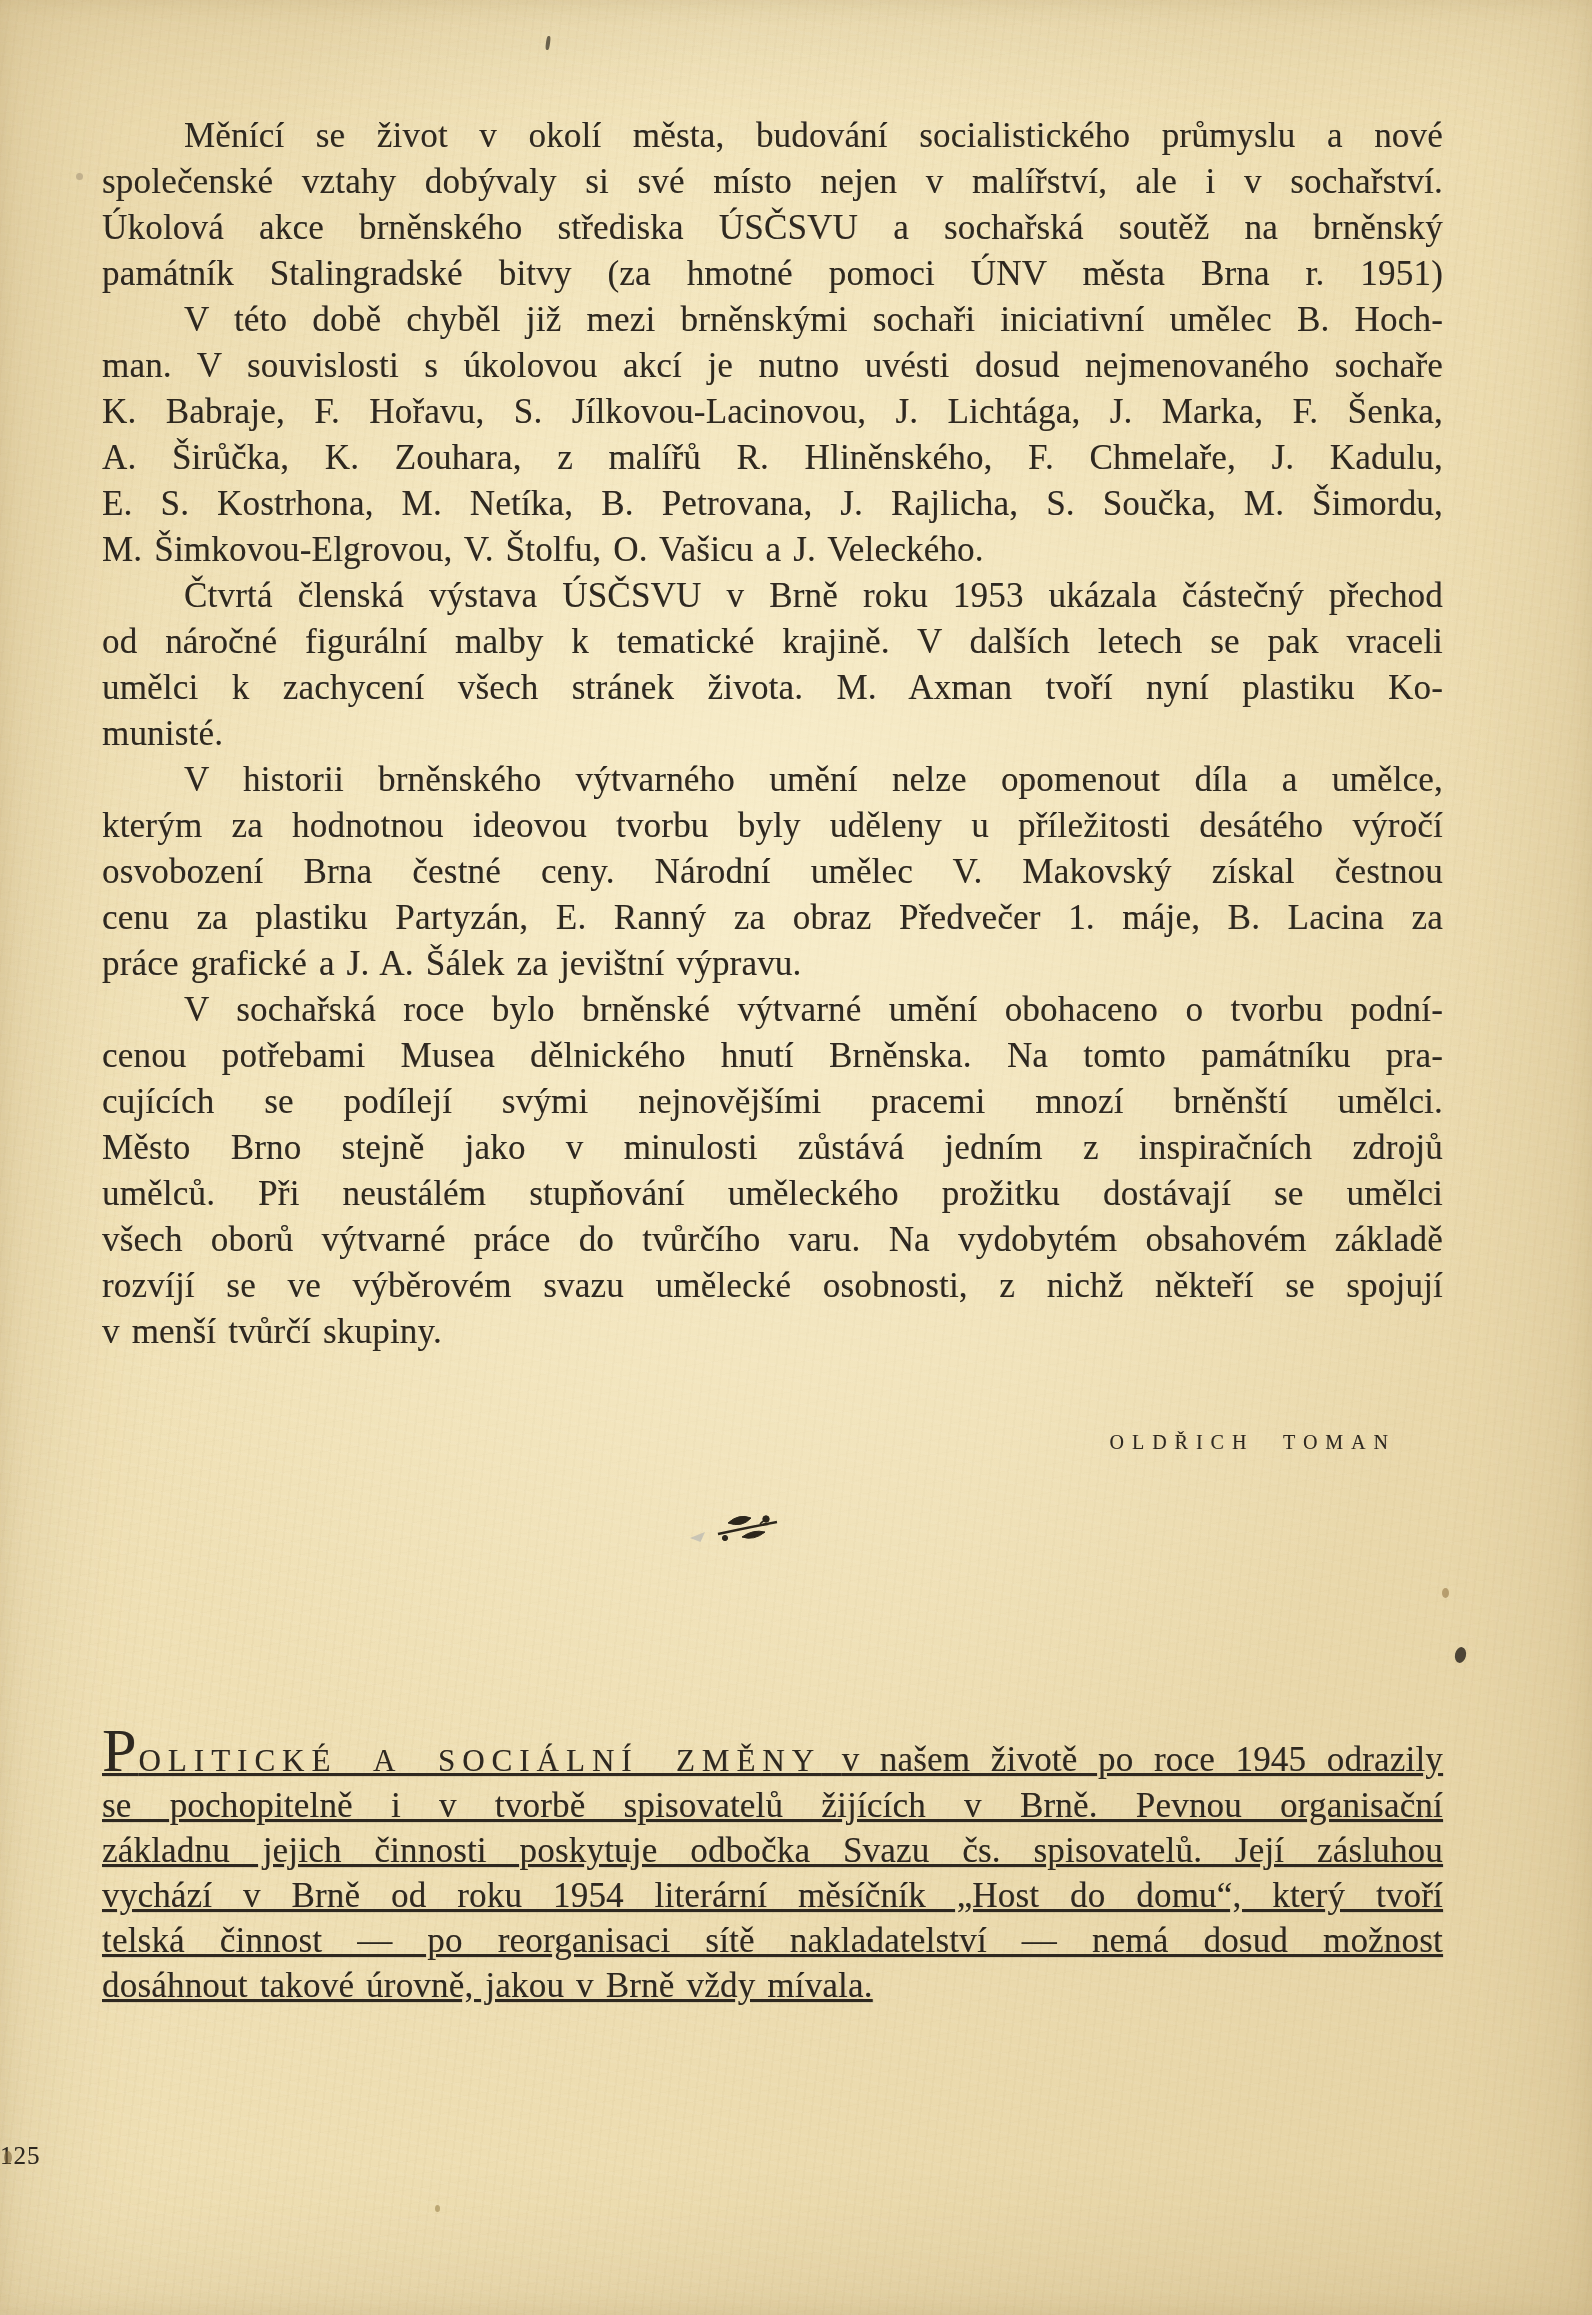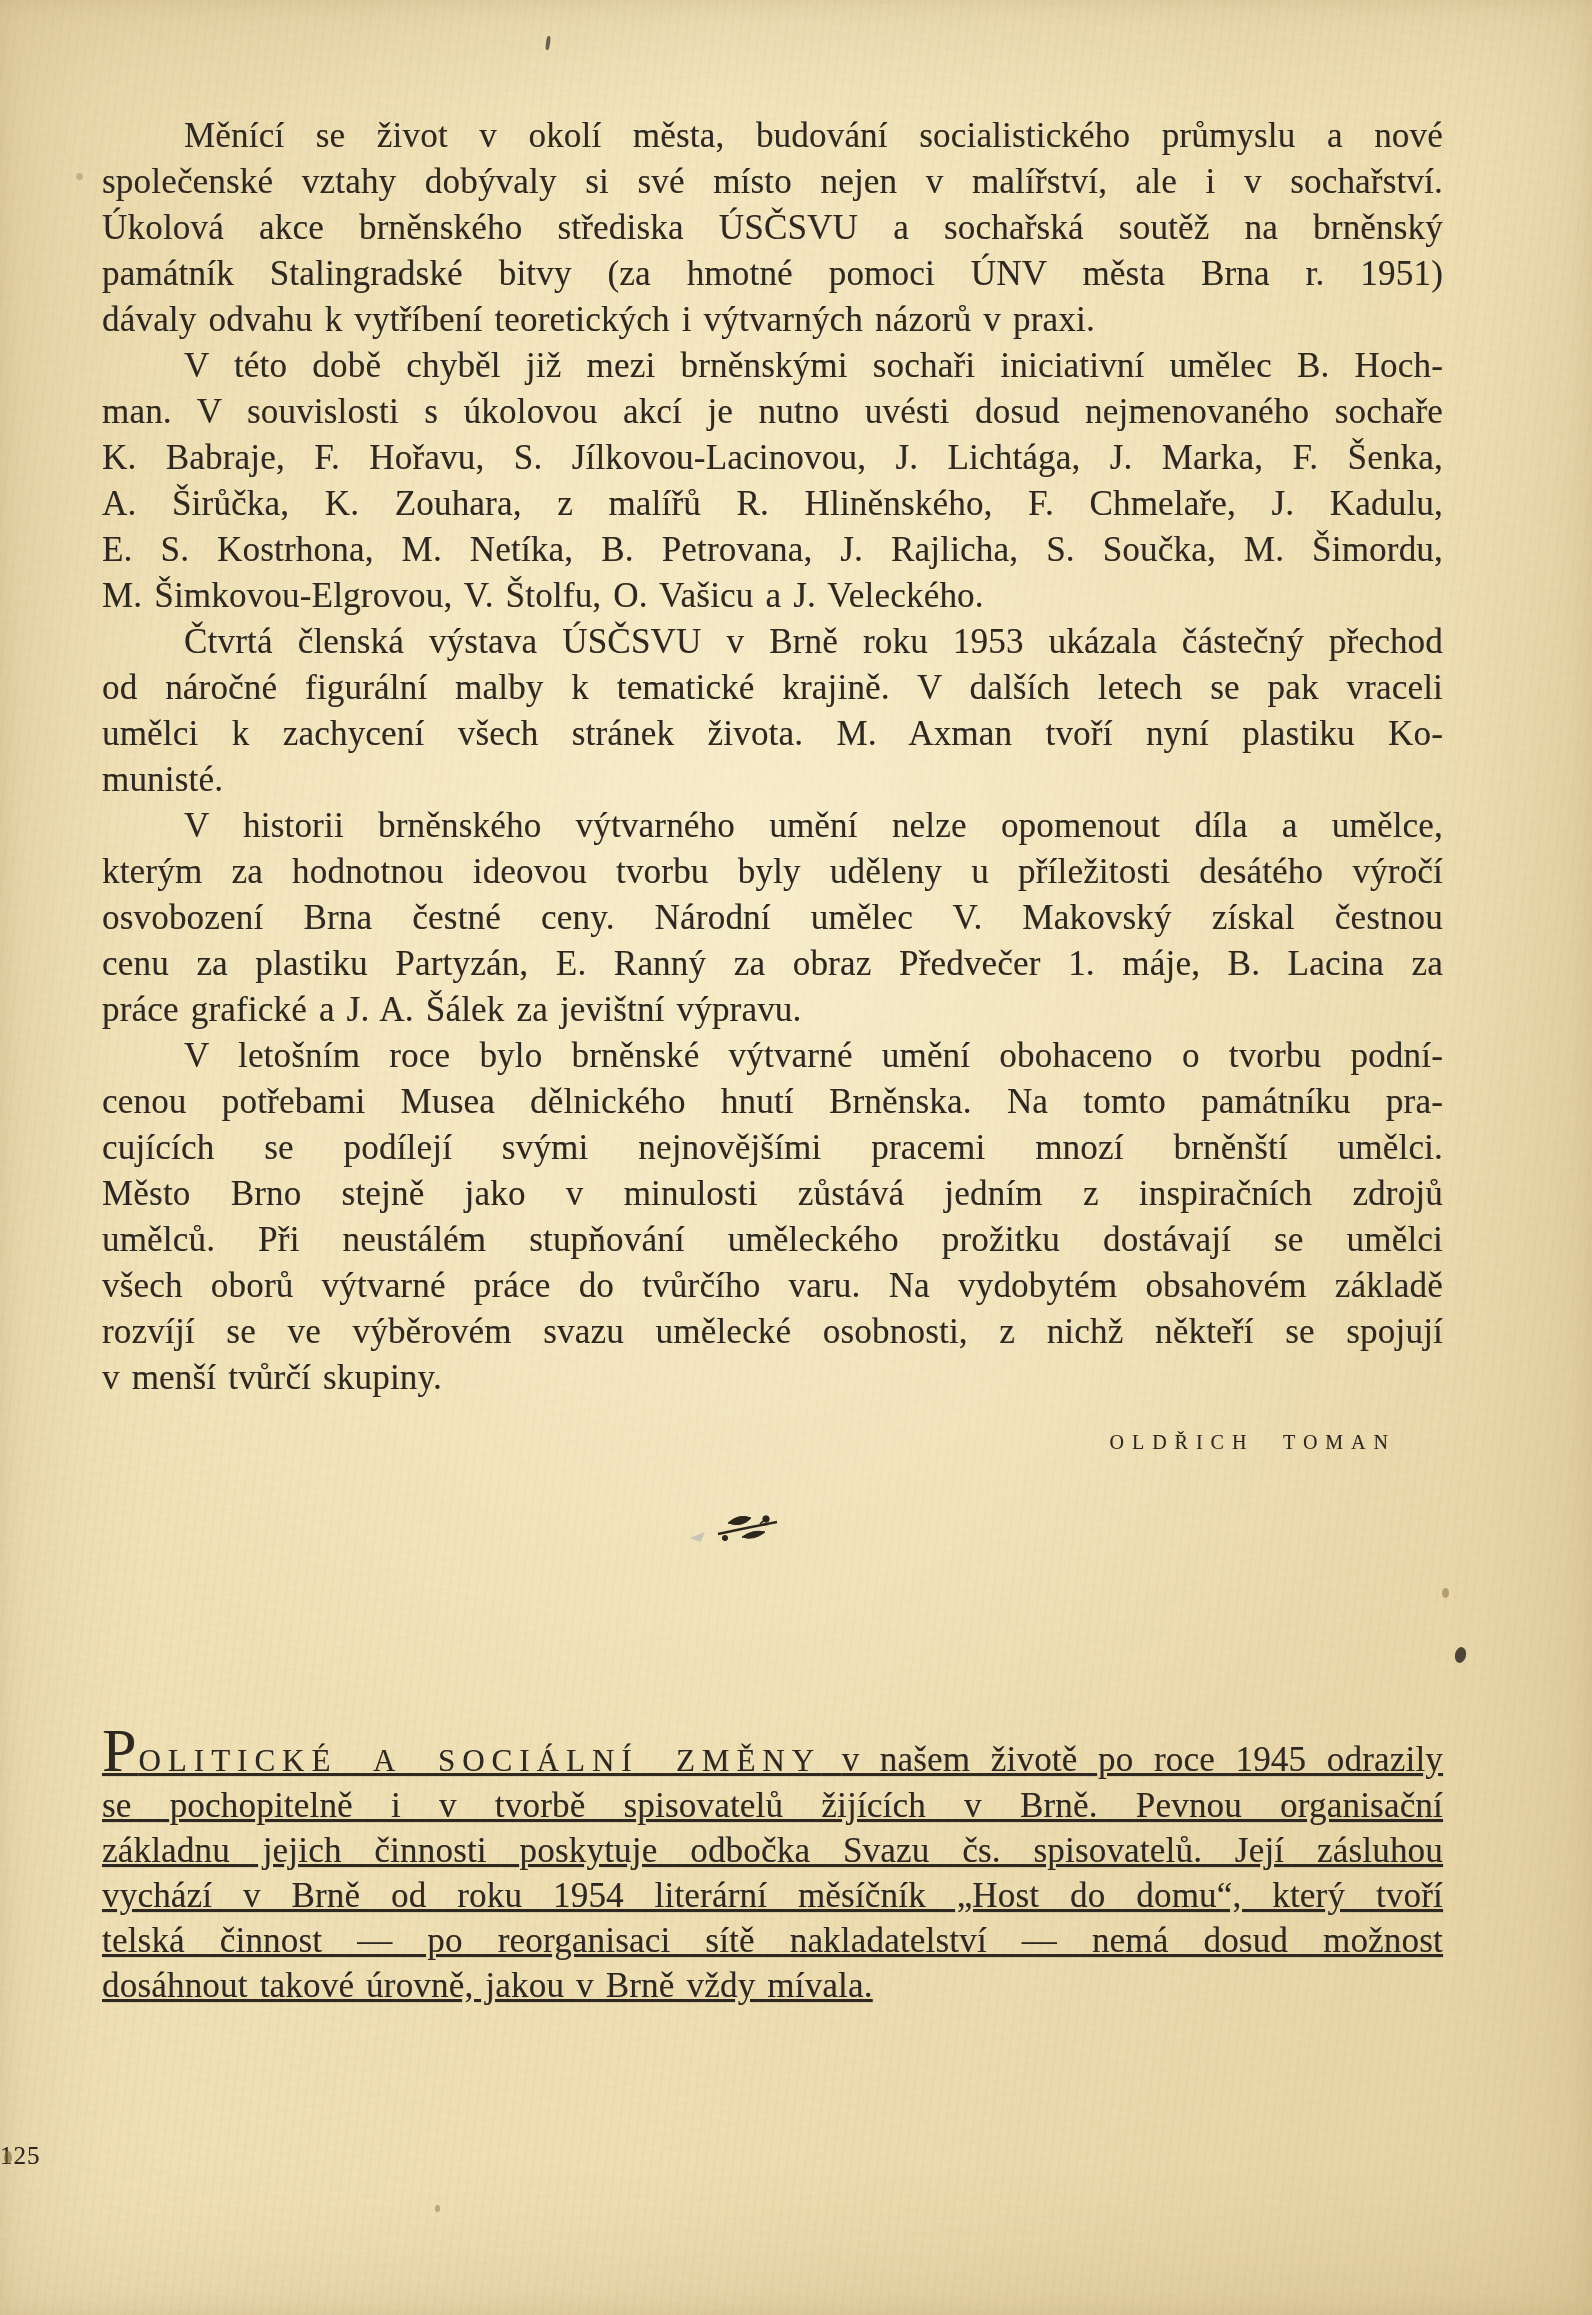--- a/index.html
+++ b/index.html
@@ -85,37 +85,36 @@
 </head>
 <body>
 
 <div class="page">
 
   <div class="text-block art-block">
       <div class="line line-indent">Měnící se život v okolí města, budování socialistického průmyslu a nové</div>
       <div class="line">společenské vztahy dobývaly si své místo nejen v malířství, ale i v sochařství.</div>
       <div class="line">Úkolová akce brněnského střediska ÚSČSVU a sochařská soutěž na brněnský</div>
       <div class="line">památník Stalingradské bitvy (za hmotné pomoci ÚNV města Brna r. 1951)</div>
-      <div class="line line-last">dávaly odvahu k vytříbení teoretických i výtvarných názorů v praxi.</div>
       <div class="line line-indent">V této době chyběl již mezi brněnskými sochaři iniciativní umělec B. Hoch-</div>
       <div class="line">man. V souvislosti s úkolovou akcí je nutno uvésti dosud nejmenovaného sochaře</div>
       <div class="line">K. Babraje, F. Hořavu, S. Jílkovou-Lacinovou, J. Lichtága, J. Marka, F. Šenka,</div>
       <div class="line">A. Širůčka, K. Zouhara, z malířů R. Hliněnského, F. Chmelaře, J. Kadulu,</div>
       <div class="line">E. S. Kostrhona, M. Netíka, B. Petrovana, J. Rajlicha, S. Součka, M. Šimordu,</div>
       <div class="line line-last">M. Šimkovou-Elgrovou, V. Štolfu, O. Vašicu a J. Veleckého.</div>
       <div class="line line-indent">Čtvrtá členská výstava ÚSČSVU v Brně roku 1953 ukázala částečný přechod</div>
       <div class="line">od náročné figurální malby k tematické krajině. V dalších letech se pak vraceli</div>
       <div class="line">umělci k zachycení všech stránek života. M. Axman tvoří nyní plastiku Ko-</div>
       <div class="line line-last">munisté.</div>
       <div class="line line-indent">V historii brněnského výtvarného umění nelze opomenout díla a umělce,</div>
       <div class="line">kterým za hodnotnou ideovou tvorbu byly uděleny u příležitosti desátého výročí</div>
       <div class="line">osvobození Brna čestné ceny. Národní umělec V. Makovský získal čestnou</div>
       <div class="line">cenu za plastiku Partyzán, E. Ranný za obraz Předvečer 1. máje, B. Lacina za</div>
       <div class="line line-last">práce grafické a J. A. Šálek za jevištní výpravu.</div>
-      <div class="line line-indent">V letošním roce bylo brněnské výtvarné umění obohaceno o tvorbu podní-</div>
+      <div class="line line-indent">V sochařská roce bylo brněnské výtvarné umění obohaceno o tvorbu podní-</div>
       <div class="line">cenou potřebami Musea dělnického hnutí Brněnska. Na tomto památníku pra-</div>
       <div class="line">cujících se podílejí svými nejnovějšími pracemi mnozí brněnští umělci.</div>
       <div class="line">Město Brno stejně jako v minulosti zůstává jedním z inspiračních zdrojů</div>
       <div class="line">umělců. Při neustálém stupňování uměleckého prožitku dostávají se umělci</div>
       <div class="line">všech oborů výtvarné práce do tvůrčího varu. Na vydobytém obsahovém základě</div>
       <div class="line">rozvíjí se ve výběrovém svazu umělecké osobnosti, z nichž někteří se spojují</div>
       <div class="line line-last">v menší tvůrčí skupiny.</div>
     </div>
 
   <div class="signature">OLDŘICH TOMAN</div>

